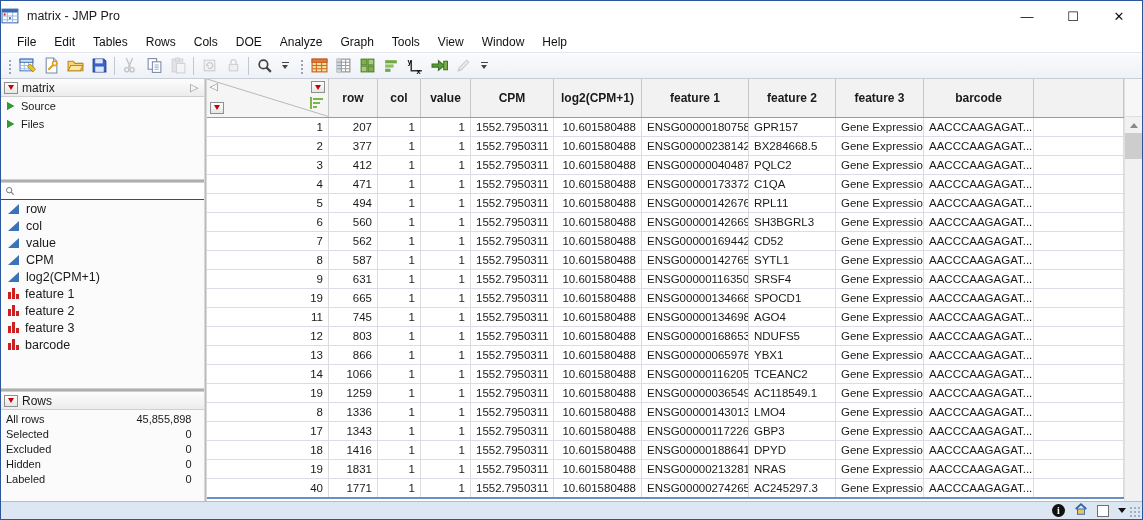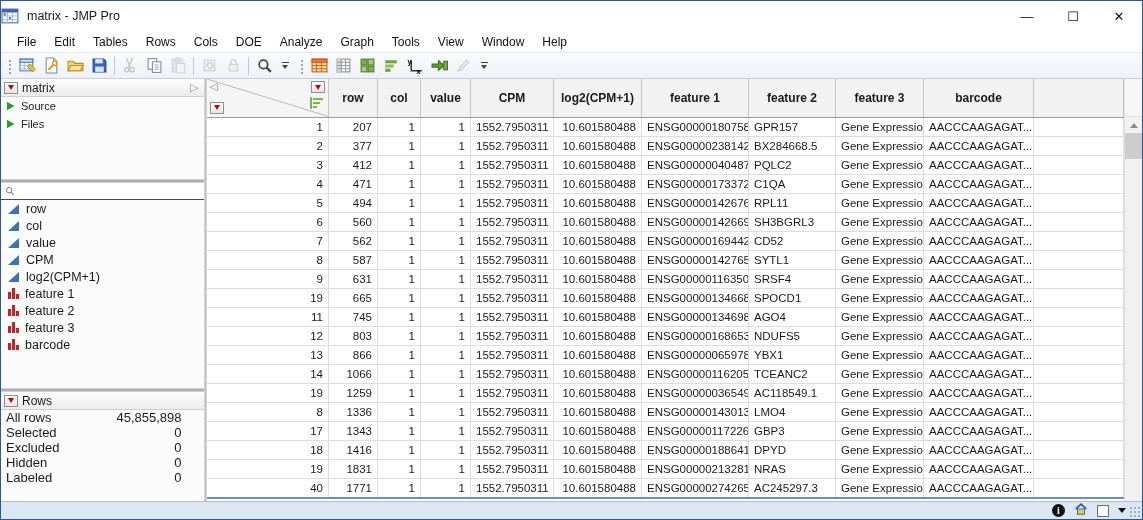--- a/index.html
+++ b/index.html
@@ -53,21 +53,21 @@
   .search-row { height: 17px; border-bottom: 1px solid #4a4a4a; background: #fff; display: flex; align-items: center; padding-left: 4px; }
   .search-row svg { width: 10px; height: 10px; margin-right: 3px; }
   .search-input { border: none; outline: none; flex: 1; height: 14px; font-size: 11px; background: transparent; }
   .col-item { display: flex; align-items: center; height: 17px; padding-left: 7px; font-size: 12.5px; }
   .icon-continuous { width: 0; height: 0; border-bottom: 10px solid #3c72b8; border-left: 11px solid transparent; margin-right: 7px; flex: none; }
   .icon-nominal { display: inline-flex; align-items: flex-end; gap: 1px; height: 11px; margin-right: 6px; width: 11px; flex: none; }
   .icon-nominal i { display: block; width: 3px; background: #cc1f1f; }
   .icon-nominal i:nth-child(1){ height: 7px; }
   .icon-nominal i:nth-child(2){ height: 11px; }
   .icon-nominal i:nth-child(3){ height: 5px; }
-  .stat-row { display: flex; height: 15px; align-items: flex-end; padding: 0 22px 0 5px; font-size: 13px; }
+  .stat-row { display: flex; height: 15px; align-items: flex-end; padding: 0 12px 0 5px; font-size: 11px; }
   .stat-row .sval { margin-left: auto; }
   
   .table-region { flex: 1; display: flex; position: relative; background: #fff; }
   .grid-wrap { flex: 1; position: relative; }
   table.grid { border-collapse: collapse; table-layout: fixed; width: 917px; }
   table.grid th, table.grid td { overflow: hidden; white-space: nowrap; font-weight: normal; }
   table.grid thead th { height: 38px; background: #f2f2f2; border-right: 1px solid #c6c6c6; border-bottom: 1px solid #9a9a9a; font-weight: bold; font-size: 12px; text-align: center; vertical-align: middle; }
   table.grid thead th.corner { position: relative; background: #f5f5f5; }
   table.grid td { height: 19px; font-size: 11.5px; padding: 0 5px; border-right: 1px solid #dcdcdc; border-bottom: 1px solid #dadce8; background: #fff; }
   td.rownum { background: #f5f5f5; border-right: 1px solid #c6c6c6; border-bottom: 1px solid #e2e2e2; text-align: right; }

